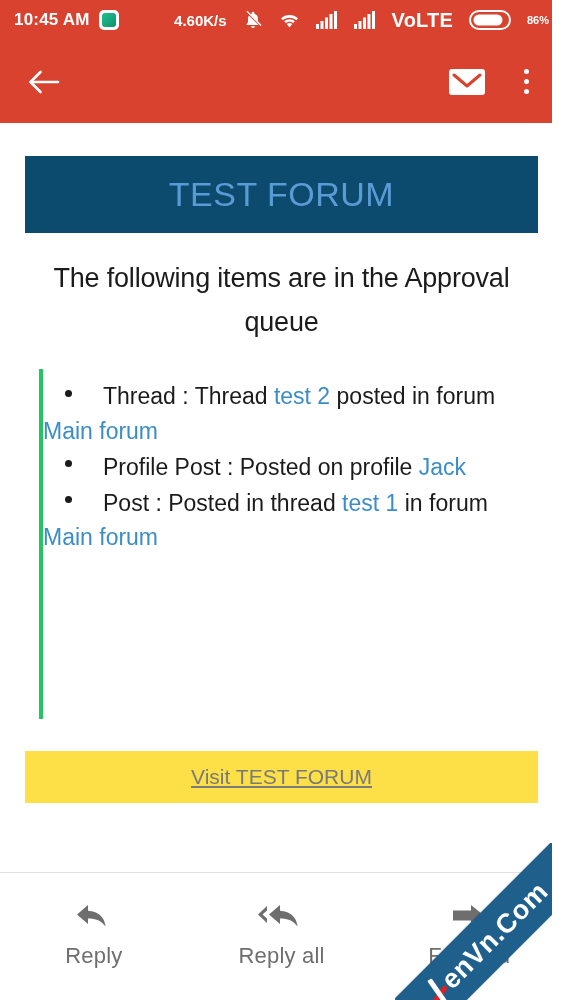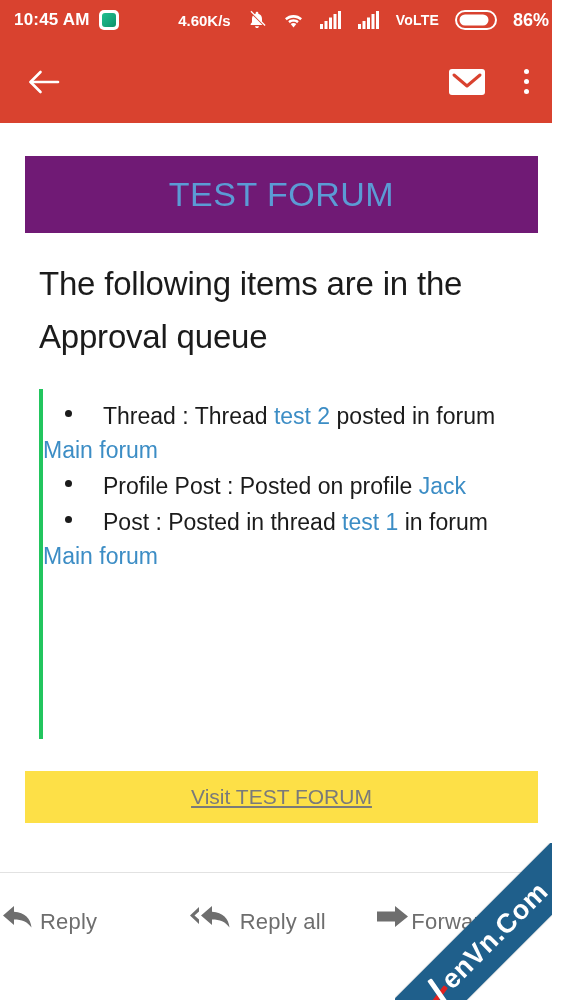--- a/index.html
+++ b/index.html
@@ -58,27 +58,27 @@
     align-items: center;
     gap: 16px;
   }
   .sb-speed {
     font-size: 15px;
     font-weight: bold;
     color: #ffffff;
     white-space: nowrap;
   }
   .sb-volte {
-    font-size: 14px;
+    font-size: 20px;
     font-weight: bold;
     color: #ffffff;
     letter-spacing: 0.2px;
   }
   .sb-pct {
-    font-size: 18px;
+    font-size: 11px;
     font-weight: bold;
     color: #ffffff;
   }
   .icon-svg { display: block; }
 
   
   .toolbar {
     position: absolute;
     top: 40px; left: 0;
     width: 563px;
@@ -111,44 +111,45 @@
     background: #ffffff;
     overflow: hidden;
   }
 
   .card {
     margin: 33px 25px 0 25px;
     background: #ffffff;
   }
 
   .card-header {
-    background: #701a75;
+    background: #0c4a6e;
     height: 77px;
     display: flex;
     align-items: center;
     justify-content: center;
   }
   .card-header .title {
     font-size: 34px;
     color: #5b9bd5;
     letter-spacing: 0.5px;
     font-weight: normal;
   }
 
   .card-body {
     background: #ffffff;
     padding: 24px 14px 4px 14px;
   }
 
   .heading {
-    font-size: 33px;
+    font-size: 27px;
     line-height: 1.62;
     color: #1b1b1b;
     font-weight: normal;
     letter-spacing: -0.2px;
+    text-align: center;
   }
 
   .quote {
     margin-top: 25px;
     border-left: 4px solid #22c55e;
     padding: 10px 0 14px 0;
     min-height: 350px;
   }
 
   ul.items {
@@ -205,21 +206,21 @@
     position: absolute;
     left: 0; top: 873px;
     width: 563px; height: 127px;
     background: #ffffff;
     display: flex;
     align-items: flex-start;
   }
   .action {
     flex: 1;
     display: flex;
-    flex-direction: row;
+    flex-direction: column;
     align-items: center;
     padding-top: 26px;
     cursor: pointer;
   }
   .action .glyph { height: 34px; display: flex; align-items: center; justify-content: center; }
   .action .lbl {
     margin-top: 10px;
     font-size: 22px;
     color: #6e6e6e;
     letter-spacing: 0.2px;

